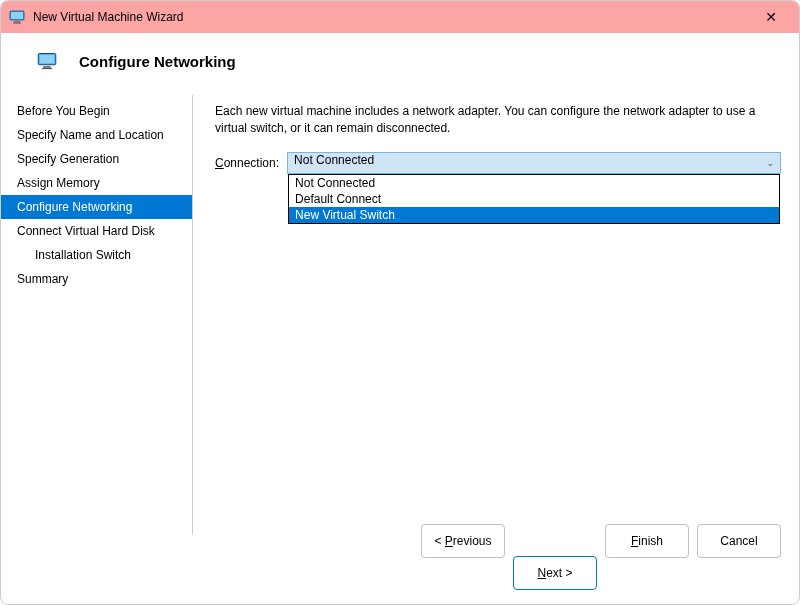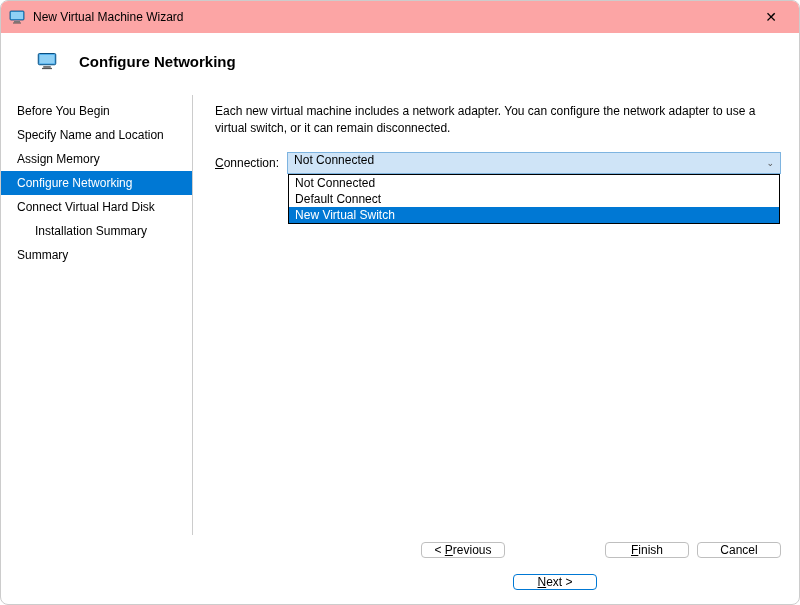--- a/index.html
+++ b/index.html
@@ -108,21 +108,21 @@
       color: #fff;
     }
     .footer {
       position: absolute;
       bottom: 14px; right: 18px;
       display: flex;
       gap: 8px;
     }
     .btn {
       min-width: 84px;
-      height: 16px;
+      height: 34px;
       border: 1px solid #bfbfbf;
       background: #fff;
       border-radius: 4px;
       font-size: 12px;
       display: flex; align-items: center; justify-content: center;
       cursor: pointer;
       padding: 0 12px;
     }
     .btn.primary { border: 1px solid #0078d4; margin-top: 32px; }
     .u { text-decoration: underline; }
@@ -153,24 +153,25 @@
       <rect x="4" y="13.5" width="8" height="1" fill="#555"></rect>
     </svg>
   </span>
   <h1>Configure Networking</h1>
 </div>
 
 <div class="body">
   <div class="sidebar" id="sidebar">
       <div class="item">Before You Begin</div>
       <div class="item">Specify Name and Location</div>
+      <div class="item">Specify Generation</div>
       <div class="item">Assign Memory</div>
       <div class="item selected">Configure Networking</div>
       <div class="item">Connect Virtual Hard Disk</div>
-      <div class="item indent">Installation Summary</div>
+      <div class="item indent">Installation Switch</div>
       <div class="item">Summary</div>
     </div>
 
   <div class="main">
     <p class="desc">Each new virtual machine includes a network adapter. You can configure the network adapter to use a virtual switch, or it can remain disconnected.</p>
     <div class="row">
       <span class="label"><span class="u">C</span><span>onnection:</span></span>
       <div class="combo">
         <span>Not Connected</span>
         <span class="caret">⌄</span>

